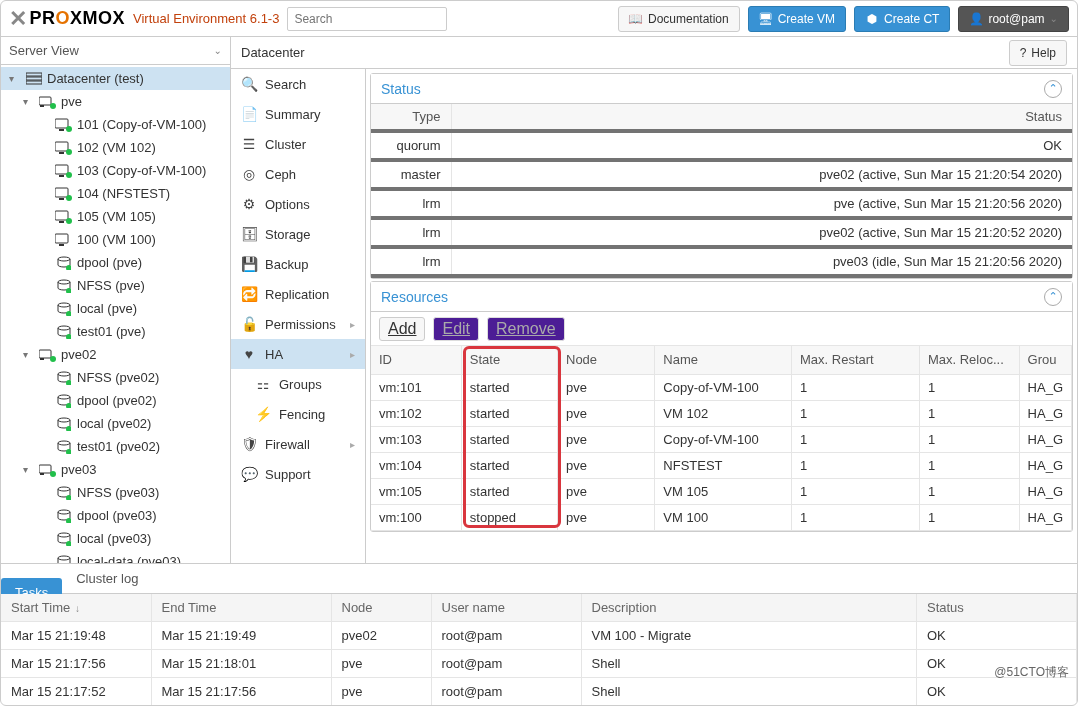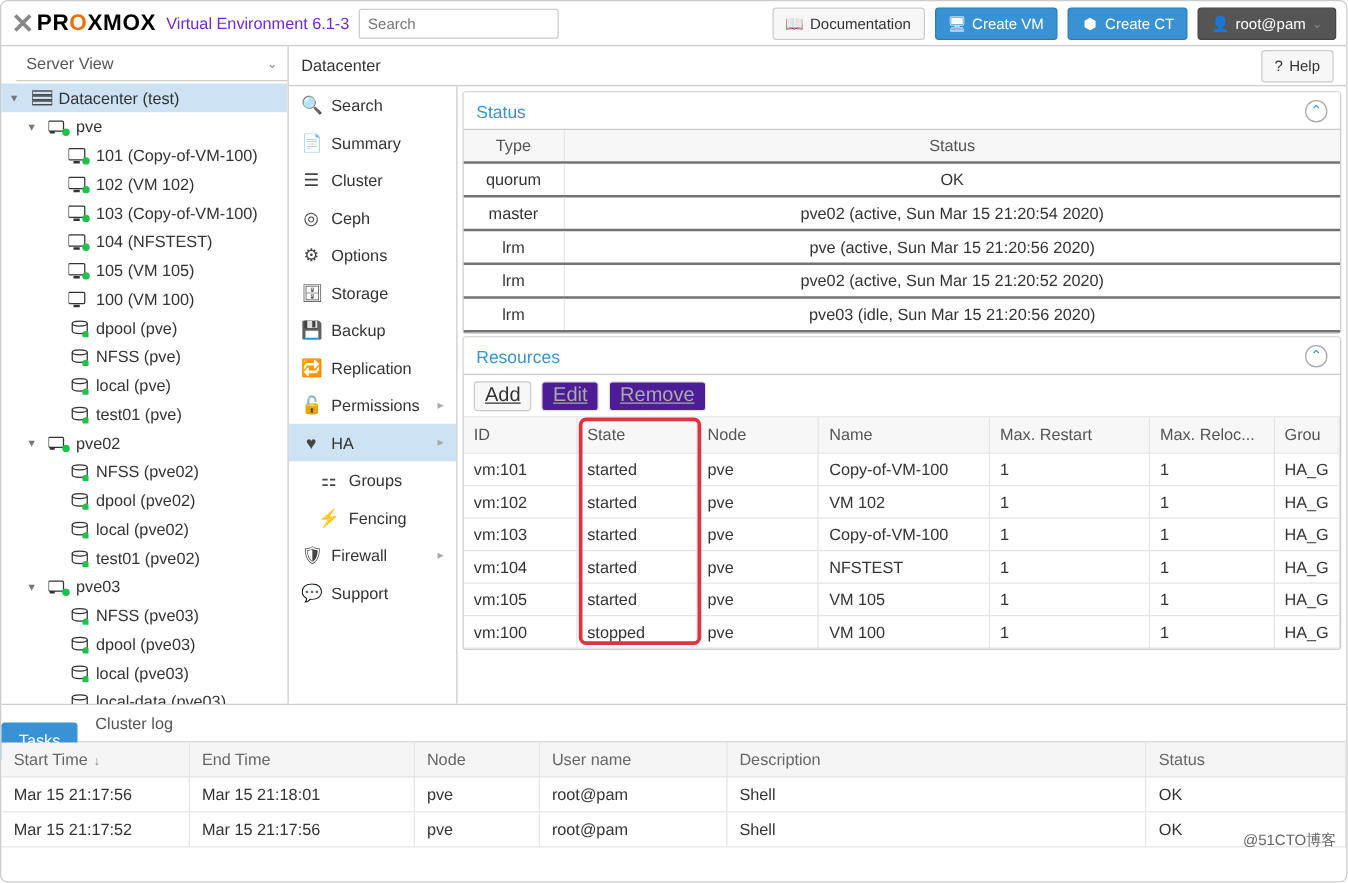--- a/index.html
+++ b/index.html
@@ -3,31 +3,31 @@
 <meta charset="utf-8">
 <style>
 * { box-sizing: border-box; margin: 0; padding: 0; }
 body { font-family: "Helvetica Neue", Arial, sans-serif; font-size: 13px; color: #333; background: #fff; width: 1078px; height: 706px; overflow: hidden; position: relative; border: 1px solid #ccc; border-radius: 6px; }
 .topbar { height: 36px; border-bottom: 1px solid #ccc; display: flex; align-items: center; padding: 0 8px; gap: 8px; }
 .logo { display: flex; align-items: center; font-weight: 600; color: #333; }
 .logo-x { font-size: 22px; font-weight: 900; letter-spacing: -2px; margin-right: 4px; }
 .logo-x .xg { color: #888; }
 .logo .pname { color: #000; font-size: 18px; font-weight: 700; letter-spacing: 0.5px; }
 .logo .pname .po { color: #E57200; }
-.envlabel { color: #6d28d9; font-size: 13px; }
+.envlabel { color: #c2410c; font-size: 13px; }
 .search-input { width: 160px; height: 24px; border: 1px solid #ccc; padding: 0 6px; border-radius: 2px; font-size: 12px; color: #888; }
 .spacer { flex: 1; }
 .btn { height: 26px; display: inline-flex; align-items: center; padding: 0 10px; border-radius: 3px; cursor: pointer; gap: 5px; font-size: 12px; }
 .btn-white { background: #f7f7f7; border: 1px solid #ccc; color: #333; }
 .btn-blue { background: #3892d4; color: #fff; border: 1px solid #2b7cb3; }
 .btn-dark { background: #555; color: #fff; border: 1px solid #444; }
 .icon { width: 14px; height: 14px; display: inline-flex; align-items: center; justify-content: center; }
 .main { display: flex; height: 526px; }
 .sidebar { width: 230px; border-right: 1px solid #ccc; display: flex; flex-direction: column; }
-.viewsel { height: 28px; border-bottom: 1px solid #ccc; display: flex; align-items: center; padding: 0 8px; justify-content: space-between; color: #555; margin-left: 12px; }
+.viewsel { height: 28px; border-bottom: 1px solid #ccc; display: flex; align-items: center; padding: 0 8px; justify-content: space-between; color: #555; }
 .tree { flex: 1; overflow-y: auto; padding: 2px 0; }
 .tree-row { display: flex; align-items: center; height: 23px; cursor: pointer; padding-left: 4px; gap: 4px; white-space: nowrap; }
 .tree-row.selected { background: #cde2f2; }
 .tree-row.d0 { padding-left: 8px; }
 .tree-row.d1 { padding-left: 22px; }
 .tree-row.d2 { padding-left: 38px; }
 .expander { width: 12px; color: #777; font-size: 10px; }
 .ticon { width: 18px; display: inline-flex; align-items: center; justify-content: center; }
 .micon { color: #333; font-size: 14px; }
 .content { flex: 1; display: flex; flex-direction: column; border-right: 0; }
@@ -37,21 +37,21 @@
 .submenu-row { height: 30px; display: flex; align-items: center; padding: 0 10px; gap: 8px; cursor: pointer; color: #333; }
 .submenu-row .micon { width: 16px; text-align: center; color: #444; }
 .submenu-row.selected { background: #cde2f2; }
 .submenu-row.sub { padding-left: 24px; }
 .submenu-row .arrow { margin-left: auto; color: #aaa; font-size: 10px; }
 .panels { flex: 1; overflow: auto; padding: 2px; }
 .panel { border: 1px solid #ccc; margin: 2px; border-radius: 3px; }
 .panel-header { height: 30px; display: flex; align-items: center; padding: 0 10px; justify-content: space-between; background: #fff; border-bottom: 1px solid #ccc; color: #3892d4; font-size: 14px; }
 .collapse-btn { width: 18px; height: 18px; border: 1px solid #aaa; border-radius: 50%; display: flex; align-items: center; justify-content: center; color: #3892d4; font-size: 11px; cursor: pointer; }
 .status-table { width: 100%; border-collapse: collapse; font-size: 13px; }
-.status-table th, .status-table td { text-align: center; padding: 5px 10px; border-bottom: 2px solid #737373; }
+.status-table th, .status-table td { text-align: right; padding: 5px 10px; border-bottom: 4px solid #737373; }
 .status-table th { background: #f7f7f7; font-weight: 400; color: #555; }
 .status-table td:first-child, .status-table th:first-child { width: 80px; border-right: 1px solid #e5e5e5; }
 .toolbar { height: 34px; display: flex; align-items: center; padding: 0 8px; gap: 8px; border-bottom: 1px solid #e5e5e5; }
 .toolbar .btn { height: 24px; padding: 0 8px; font-size: 16px; text-decoration: underline; }
 .toolbar .btn.disabled { color: #aaa; background: #4c1d95; border-color: #ddd; cursor: default; }
 .res-table { width: 100%; border-collapse: collapse; font-size: 13px; }
 .res-table th, .res-table td { text-align: left; padding: 5px 8px; border-bottom: 1px solid #e5e5e5; border-right: 1px solid #e5e5e5; white-space: nowrap; }
 .res-table th { background: #f7f7f7; font-weight: 400; color: #555; height: 28px; }
 .highlight-box { position: absolute; border: 3px solid #d9363e; border-radius: 6px; pointer-events: none; }
 .bottom { border-top: 1px solid #ccc; height: 142px; display: flex; flex-direction: column; }
@@ -572,20 +572,28 @@
       <th><span>Start Time</span><span class="sorticon"> ↓</span></th>
       <th>End Time</th>
       <th>Node</th>
       <th>User name</th>
       <th>Description</th>
       <th>Status</th>
     </tr>
       </thead>
     <tbody id="task-rows">
         <tr>
+          <td>Mar 15 21:19:48</td>
+          <td>Mar 15 21:19:49</td>
+          <td>pve02</td>
+          <td>root@pam</td>
+          <td>VM 100 - Migrate</td>
+          <td>OK</td>
+        </tr>
+        <tr>
           <td>Mar 15 21:17:56</td>
           <td>Mar 15 21:18:01</td>
           <td>pve</td>
           <td>root@pam</td>
           <td>Shell</td>
           <td>OK</td>
         </tr>
         <tr>
           <td>Mar 15 21:17:52</td>
           <td>Mar 15 21:17:56</td>

